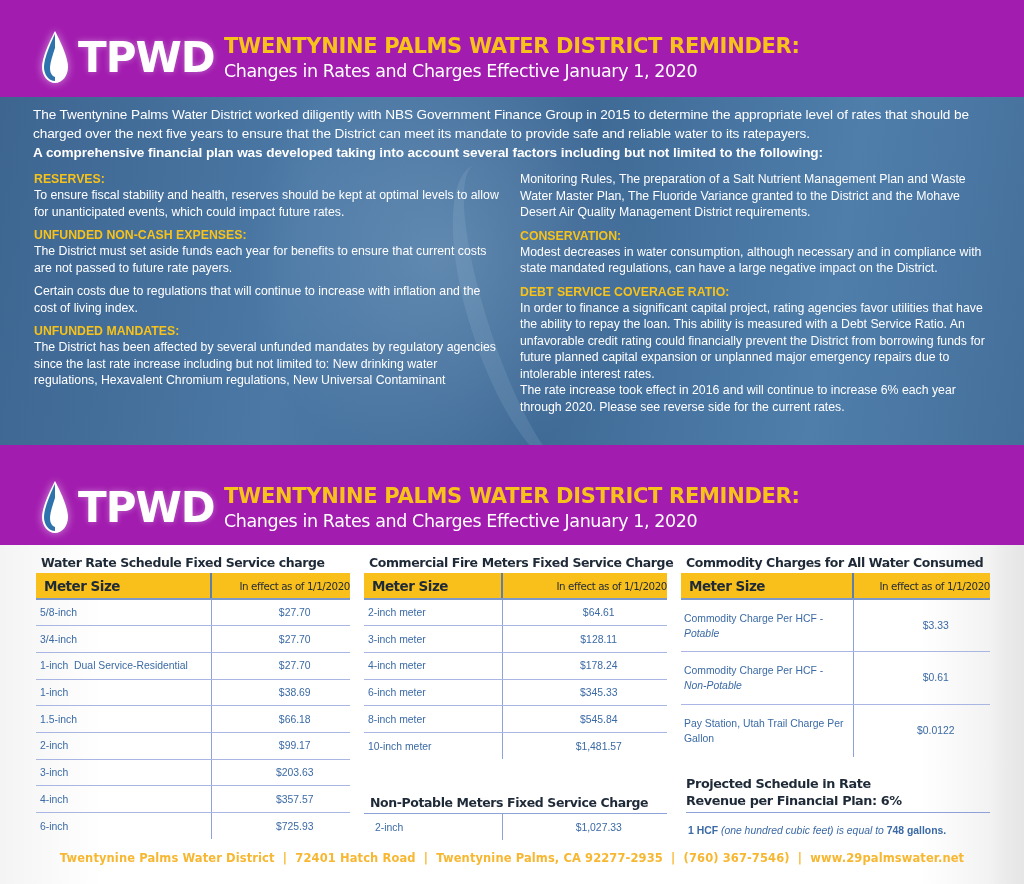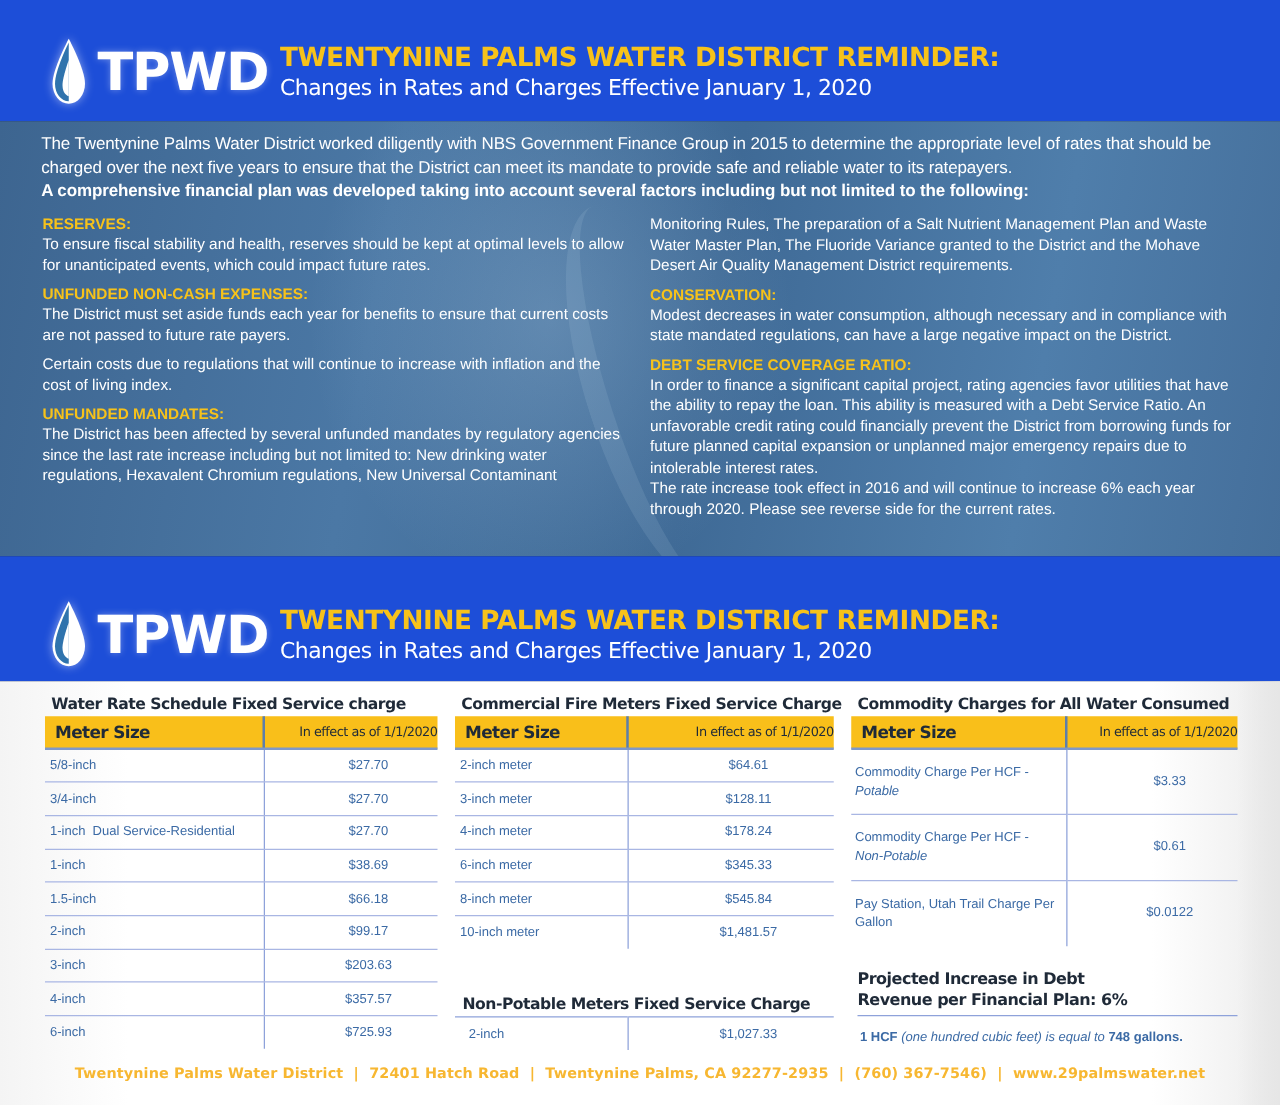--- a/index.html
+++ b/index.html
@@ -1,21 +1,21 @@
 <!DOCTYPE html>
 <html><head>
 <meta charset="utf-8">
 <style>
   * { box-sizing: border-box; margin: 0; padding: 0; }
   html, body { width: 1024px; height: 884px; overflow: hidden; background: #1b2a44; }
   body { font-family: "Liberation Sans", "DejaVu Sans", sans-serif; position: relative; }
 
   .header {
     position: absolute; left: 0; width: 1024px; height: 97px;
-    background: #1d4ed8;
+    background: #a21caf;
   }
   .header.top { top: 0; }
   .header.bottom { top: 445px; height: 100px; }
   .logo { position: absolute; left: 40px; top: 29px; height: 56px; display: flex; align-items: center; }
   .header.bottom .logo { top: 34px; }
   .logo svg { width: 30px; height: 54px; filter: drop-shadow(0 0 4px rgba(255,255,255,0.5)); }
   .logo .wordmark {
     font-family: "DejaVu Sans", sans-serif; font-weight: bold; color: #ffffff;
     font-size: 42px; letter-spacing: -1px; margin-left: 8px;
     text-shadow: 0 0 6px rgba(255,255,255,0.35);
@@ -285,21 +285,21 @@
         </tr>
         <tr>
           <td class="c1"><span>Pay Station, Utah Trail Charge Per</span><br><span>Gallon</span></td>
           <td class="c2">$0.0122</td>
         </tr>
       </tbody>
     </table>
   </div>
 
   <div class="projected">
-    <div>Projected Increase in Debt</div>
+    <div>Projected Schedule in Rate</div>
     <div>Revenue per Financial Plan: 6%</div>
   </div>
 
   <div class="hcf-note">
     <b>1 HCF</b>
     <span class="italic">(one hundred cubic feet) is equal to</span>
     <b>748</b>
     <b>gallons.</b>
   </div>
 

